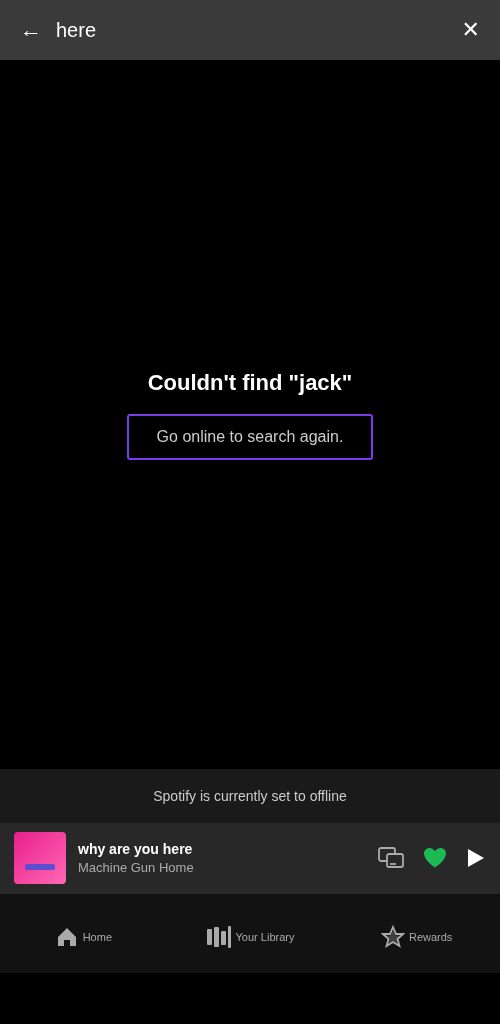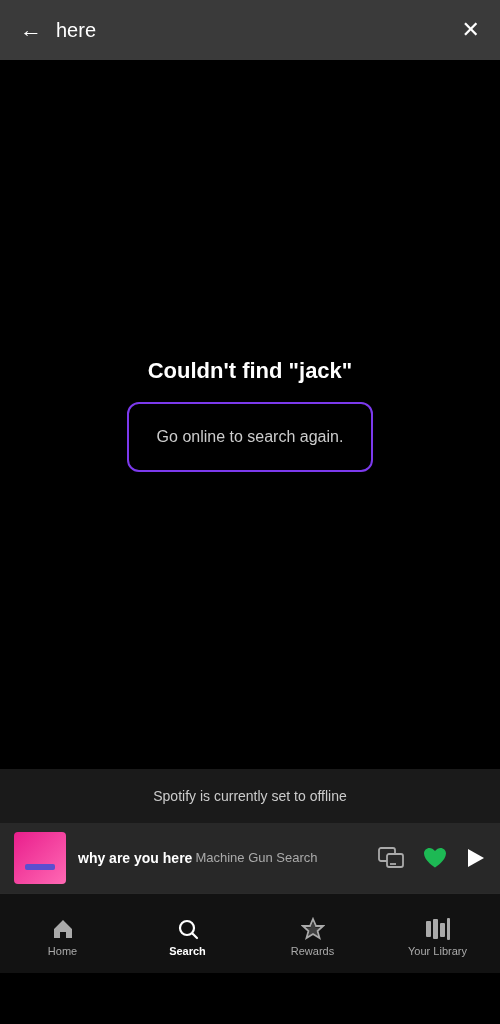--- a/index.html
+++ b/index.html
@@ -61,22 +61,22 @@
       text-align: center;
     }
     .not-found-title {
       font-size: 22px;
       font-weight: 700;
       color: #fff;
       margin-bottom: 18px;
     }
     .go-online-btn {
       border: 2.5px solid #7c3aed;
-      border-radius: 12px;
-      padding: 24px 28px;
+      border-radius: 3px;
+      padding: 12px 28px;
       font-size: 16px;
       color: #ccc;
       background: transparent;
       cursor: pointer;
     }
 
     
     .offline-banner {
       background: #1a1a1a;
       text-align: center;
@@ -115,21 +115,21 @@
       height: 6px;
       background: #5b4fcf;
       border-radius: 2px;
       position: absolute;
       bottom: 14px;
       left: 11px;
     }
     .track-info {
       flex: 1;
       display: flex;
-      flex-direction: row;
+      flex-direction: column;
       gap: 3px;
     }
     .track-name {
       font-size: 14px;
       font-weight: 600;
       color: #fff;
     }
     .track-artist {
       font-size: 13px;
       color: #aaa;
@@ -157,21 +157,21 @@
     .bottom-nav {
       background: #121212;
       height: 80px;
       display: flex;
       align-items: center;
       border-top: 1px solid #2a2a2a;
     }
     .nav-item {
       flex: 1;
       display: flex;
-      flex-direction: column;
+      flex-direction: row;
       align-items: center;
       justify-content: center;
       gap: 4px;
       cursor: pointer;
       padding-top: 6px;
     }
     .nav-icon {
       font-size: 22px;
       color: #aaa;
     }
@@ -213,21 +213,21 @@
 <div class="offline-banner">
   <span>Spotify is currently set to offline</span>
 </div>
 
 <div class="now-playing">
   <div class="album-art">
     <div class="album-art-inner"></div>
   </div>
   <div class="track-info">
     <span class="track-name">why are you here</span>
-    <span class="track-artist">Machine Gun Search</span>
+    <span class="track-artist">Machine Gun Home</span>
   </div>
   <div class="now-playing-controls">
 
     <span class="device-icon svg-icon">
       <svg width="26" height="22" viewBox="0 0 26 22" fill="none" xmlns="http://www.w3.org/2000/svg">
         <rect x="1" y="1" width="16" height="13" rx="2" stroke="#aaa" stroke-width="1.8"></rect>
         <rect x="9" y="7" width="16" height="13" rx="2" stroke="#aaa" stroke-width="1.8" fill="#282828"></rect>
         <line x1="12" y1="17" x2="18" y2="17" stroke="#aaa" stroke-width="1.8"></line>
       </svg>
     </span>
@@ -250,44 +250,35 @@
 
   <div class="nav-item">
     <span class="nav-icon svg-icon">
       <svg width="24" height="24" viewBox="0 0 24 24" fill="#aaa" xmlns="http://www.w3.org/2000/svg">
         <path d="M3 12L12 3L21 12V21H15V15H9V21H3V12Z"></path>
       </svg>
     </span>
     <span class="nav-label">Home</span>
   </div>
 
-  <div class="nav-item">
-    <span class="nav-icon active svg-icon">
-      <svg width="24" height="24" viewBox="0 0 24 24" fill="none" xmlns="http://www.w3.org/2000/svg">
-        <circle cx="11" cy="11" r="7" stroke="#fff" stroke-width="2.2"></circle>
-        <line x1="16.5" y1="16.5" x2="21" y2="21" stroke="#fff" stroke-width="2.2" stroke-linecap="round"></line>
-      </svg>
-    </span>
-    <span class="nav-label active">Search</span>
-  </div>
-
-  <div class="nav-item">
-    <span class="nav-icon svg-icon">
-      <svg width="24" height="24" viewBox="0 0 24 24" fill="none" xmlns="http://www.w3.org/2000/svg">
-        <polygon points="12,2 15,9 22,9 16.5,14 18.5,21 12,17 5.5,21 7.5,14 2,9 9,9" stroke="#aaa" stroke-width="1.8" fill="none"></polygon>
-        <polygon points="12,5 14.5,10.5 20,10.5 15.5,14 17,19.5 12,16.5 7,19.5 8.5,14 4,10.5 9.5,10.5" fill="#aaa" opacity="0.3"></polygon>
-      </svg>
-    </span>
-    <span class="nav-label">Rewards</span>
-  </div>
 
   <div class="nav-item">
     <span class="nav-icon svg-icon">
       <svg width="26" height="24" viewBox="0 0 26 24" fill="none" xmlns="http://www.w3.org/2000/svg">
         <rect x="1" y="4" width="5" height="16" rx="1" fill="#aaa"></rect>
         <rect x="8" y="2" width="5" height="20" rx="1" fill="#aaa"></rect>
         <rect x="15" y="6" width="5" height="14" rx="1" fill="#aaa"></rect>
         <rect x="22" y="1" width="3" height="22" rx="1" fill="#aaa"></rect>
       </svg>
     </span>
     <span class="nav-label">Your Library</span>
   </div>
+
+  <div class="nav-item">
+    <span class="nav-icon svg-icon">
+      <svg width="24" height="24" viewBox="0 0 24 24" fill="none" xmlns="http://www.w3.org/2000/svg">
+        <polygon points="12,2 15,9 22,9 16.5,14 18.5,21 12,17 5.5,21 7.5,14 2,9 9,9" stroke="#aaa" stroke-width="1.8" fill="none"></polygon>
+        <polygon points="12,5 14.5,10.5 20,10.5 15.5,14 17,19.5 12,16.5 7,19.5 8.5,14 4,10.5 9.5,10.5" fill="#aaa" opacity="0.3"></polygon>
+      </svg>
+    </span>
+    <span class="nav-label">Rewards</span>
+  </div>
 </div>
 
 </body></html>

